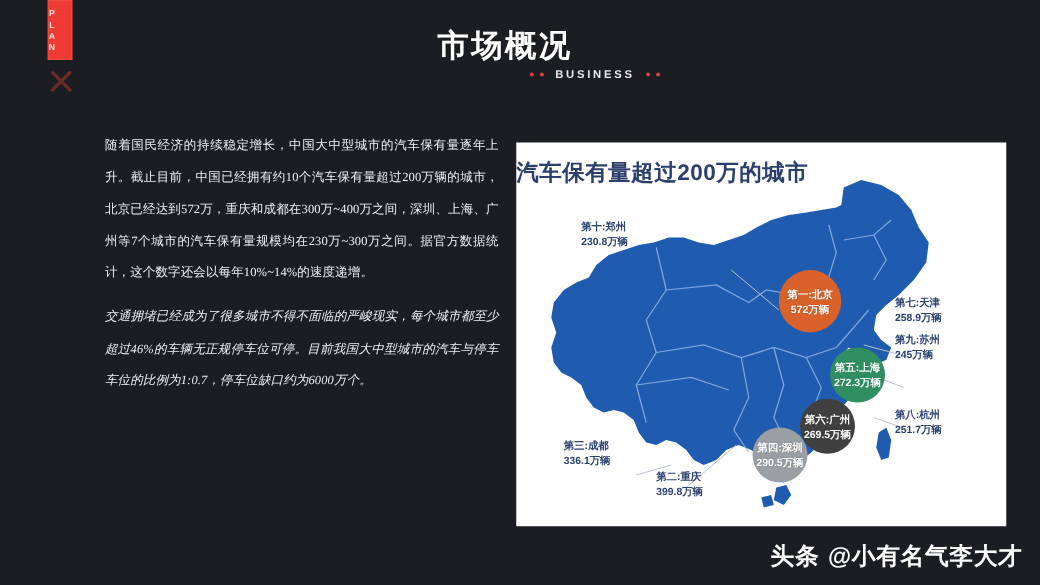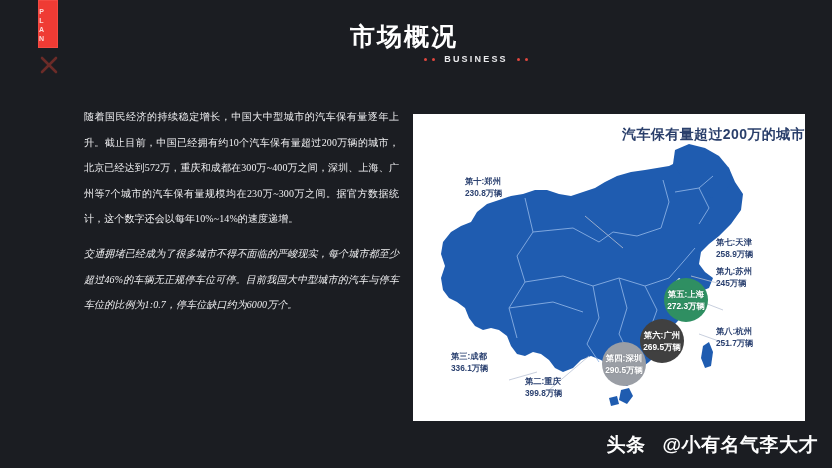--- a/index.html
+++ b/index.html
@@ -67,22 +67,22 @@
   #body-text p + p { margin-top:9px;font-style:italic; }
 
   
   #map-panel {
     position:absolute; left:413px; top:114px; width:392px; height:307px;
     background:#ffffff;
     overflow:hidden;
   }
   #map-title {
     position:absolute; top:12px; left:0; width:100%;
-    text-align:right;
-    font-size:14px; font-weight:bold; color:#2a3f6b;
+    text-align:left;
+    font-size:18px; font-weight:bold; color:#2a3f6b;
     letter-spacing:.4px;
     font-family:"Liberation Sans", sans-serif;
   }
   #china-map { position:absolute; left:0; top:18px; width:392px; height:289px; }
 
   .leader { stroke:#b9c2d4; stroke-width:.8; fill:none; }
 
   .lbl {
     position:absolute;
     font-size:8.3px;
@@ -106,21 +106,21 @@
     font-family:"Liberation Sans", sans-serif;
   }
   .bubble.beijing  { background:#d9622b; }
   .bubble.shanghai { background:#2f8f62;justify-content:center; }
   .bubble.guangzhou{ background:#404040; }
   .bubble.shenzhen { background:#9a9ea5; }
 
   
   #watermark {
     position:absolute; right:14px; bottom:10px;
-    display:flex; align-items:center; gap:17px;
+    display:flex; align-items:center; gap:7px;
     color:#fdfdfd;
   }
   #watermark .wm-logo { font-size:19px; font-weight:bold; letter-spacing:.5px; }
   #watermark .wm-name { font-size:19px; font-weight:bold; letter-spacing:.5px; }
 </style>
 </head>
 <body>
 
 <div id="plan-tab">
   <span>PLAN</span>
@@ -229,20 +229,24 @@
   <div class="lbl" style="left:38px; top:237px;">
     <div>第三:成都</div>
     <div>336.1万辆</div>
   </div>
 
   <div class="lbl" style="left:112px; top:262px;">
     <div>第二:重庆</div>
     <div>399.8万辆</div>
   </div>
 
+  <div class="bubble beijing" style="left:210px; top:102px; width:50px; height:50px;">
+    <div>第一:北京</div>
+    <div>572万辆</div>
+  </div>
 
   <div class="bubble shanghai" style="left:251px; top:164px; width:44px; height:44px;">
     <div>第五:上海</div>
     <div>272.3万辆</div>
   </div>
 
   <div class="bubble guangzhou" style="left:227px; top:205px; width:44px; height:44px;">
     <div>第六:广州</div>
     <div>269.5万辆</div>
   </div>

